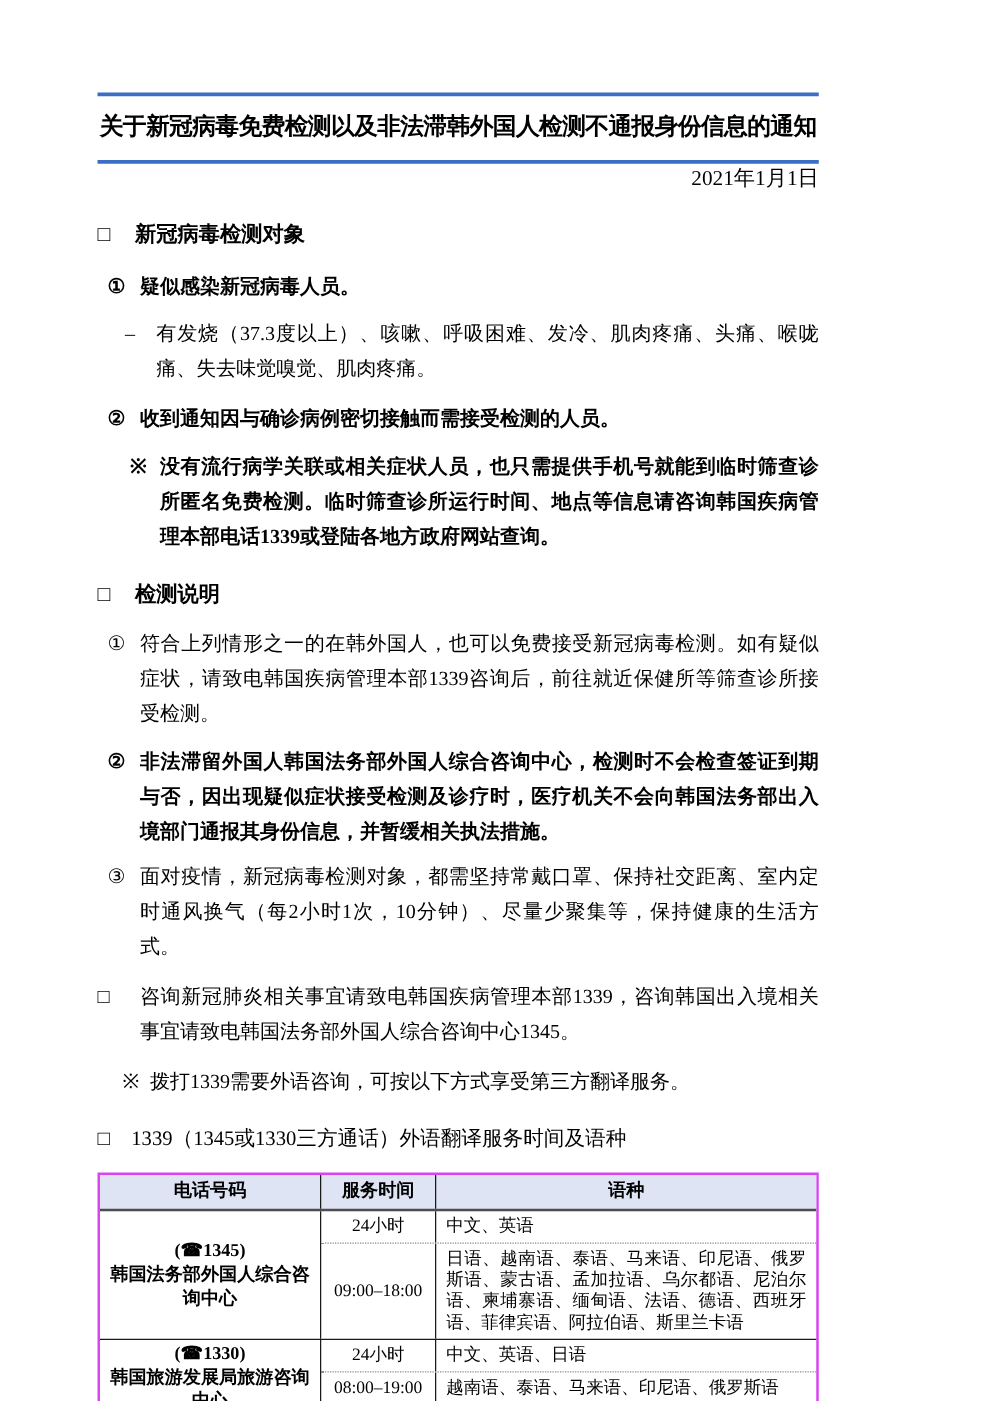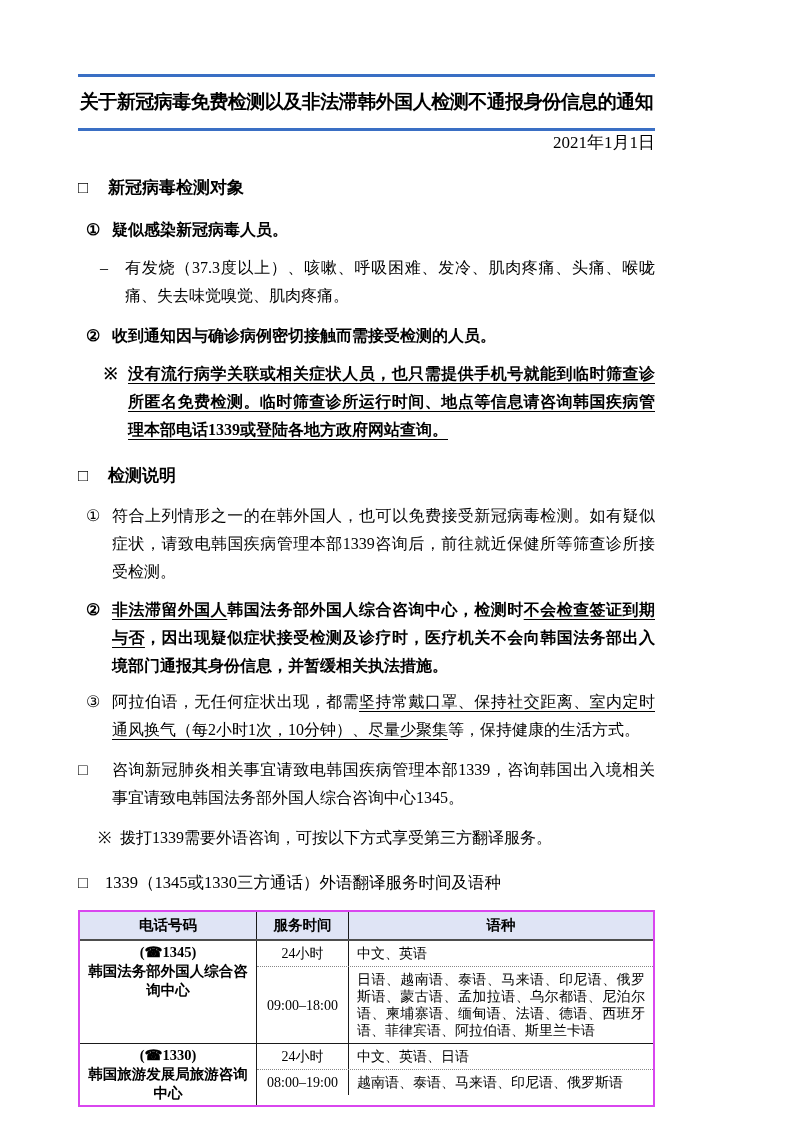--- a/index.html
+++ b/index.html
@@ -93,21 +93,21 @@
   .contact-row .mk { flex: 0 0 34px; }
 
   .tablesec-row {
     font-size: 16.5px;
     font-weight: normal;
     line-height: 26px;
     margin-top: 18px;
   }
   .tablesec-row .mk { flex: 0 0 27px; }
 
-  .ul { text-decoration: underline; text-underline-offset: 4px; text-decoration-thickness: 1px; }
+  .ul { text-underline-offset: 4px; text-decoration-thickness: 1px; }
 
   .mt16 { margin-top: 16px; }
   .mt12 { margin-top: 12px; }
   .mt14 { margin-top: 14px; }
   .mt10 { margin-top: 10px; }
   .mt8  { margin-top: 8px; }
   .mt20 { margin-top: 20px; }
 
   
   .tbl {
@@ -128,20 +128,21 @@
   }
   .t-head > div { padding: 5px 4px; }
   .t-head > div:nth-child(1), .t-head > div:nth-child(2) { border-right: 1px solid #1a1a1a; }
 
   .t-org { display: grid; grid-template-columns: 177px 1fr; }
   .t-org + .t-org { border-top: 1.5px solid #1a1a1a; }
   .c-phone {
     border-right: 1px solid #1a1a1a;
     display: flex;
     flex-direction: column;
+    justify-content: center;
     align-items: center;
     text-align: center;
     font-weight: bold;
     padding: 2px;
     font-size: 14.5px;
     line-height: 19px;
   }
   .t-sub { display: grid; grid-template-columns: 92px 1fr; }
   .t-sub + .t-sub { border-top: 1px dotted #888888; }
   .c-time {
@@ -207,21 +208,21 @@
     <span class="txt">符合上列情形之一的在韩外国人，也可以免费接受新冠病毒检测。如有疑似症状，请致电韩国疾病管理本部1339咨询后，前往就近保健所等筛查诊所接受检测。</span>
   </div>
 
   <div class="row item bold mt10">
     <span class="mk">②</span>
     <span class="txt"><span class="ul">非法滞留外国人</span><span>韩国法务部外国人综合咨询中心，检测时</span><span class="ul">不会检查签证到期与否</span><span>，因出现疑似症状接受检测及诊疗时，医疗机关不会向韩国法务部出入境部门通报其身份信息，并暂缓相关执法措施。</span></span>
   </div>
 
   <div class="row item mt8">
     <span class="mk">③</span>
-    <span class="txt"><span>阿拉伯语，无任何症状出现，都需</span><span class="ul">坚持常戴口罩、保持社交距离、室内定时通风换气（每2小时1次，10分钟）、尽量少聚集</span><span>等，保持健康的生活方式。</span></span>
+    <span class="txt"><span>面对疫情，新冠病毒检测对象，都需</span><span class="ul">坚持常戴口罩、保持社交距离、室内定时通风换气（每2小时1次，10分钟）、尽量少聚集</span><span>等，保持健康的生活方式。</span></span>
   </div>
 
   <div class="row contact-row">
     <span class="mk">□</span>
     <span class="txt">咨询新冠肺炎相关事宜请致电韩国疾病管理本部1339，咨询韩国出入境相关事宜请致电韩国法务部外国人综合咨询中心1345。</span>
   </div>
 
   <div class="row note2-row">
     <span class="mk">※</span>
     <span class="txt">拨打1339需要外语咨询，可按以下方式享受第三方翻译服务。</span>

